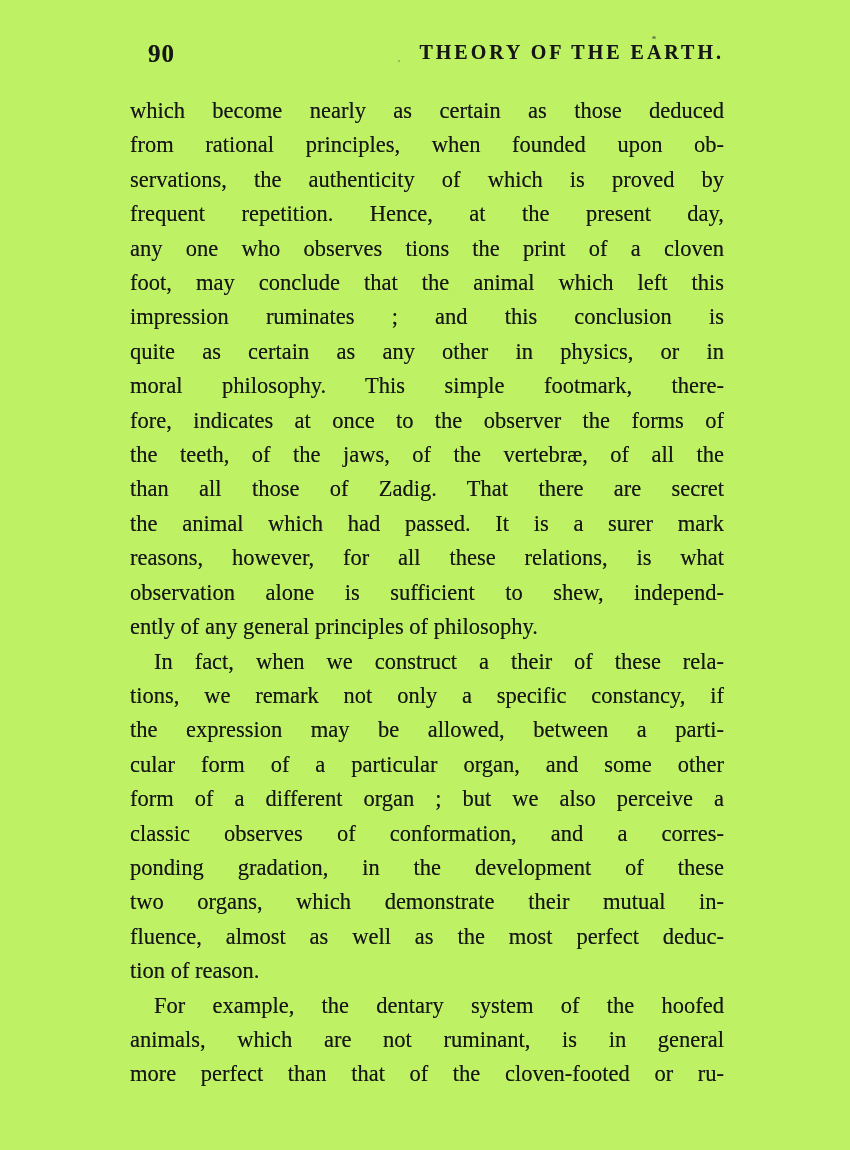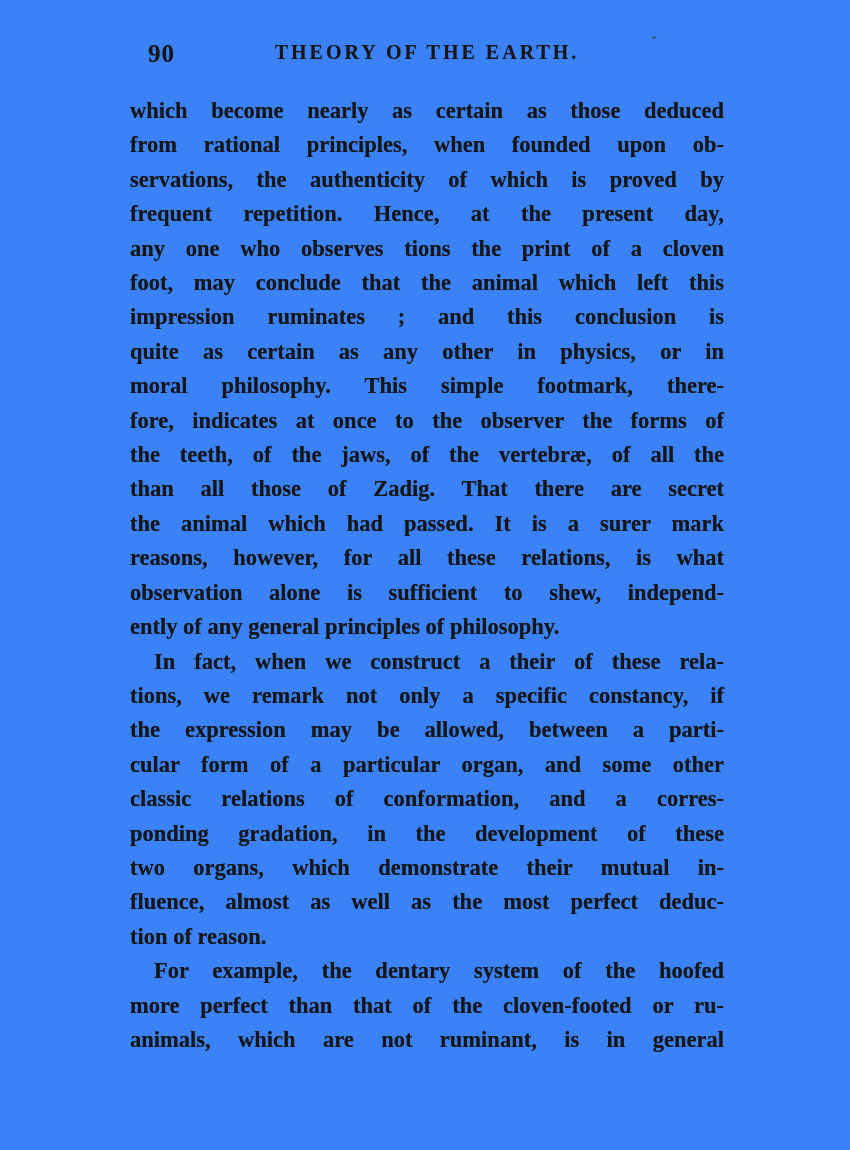--- a/index.html
+++ b/index.html
@@ -4,21 +4,21 @@
 <style>
   html, body {
     margin: 0;
     padding: 0;
     background: #ffffff;
   }
   .page {
     position: relative;
     width: 850px;
     height: 1150px;
-    background: #3b82f6;
+    background: #bef264;
     overflow: hidden;
     font-family: "Liberation Serif", "DejaVu Serif", serif;
     color: #161616;
   }
   
   .running-head {
     position: absolute;
     left: 130px;
     top: 38px;
     width: 594px;
@@ -31,42 +31,41 @@
     font-size: 25px;
     font-weight: bold;
     letter-spacing: 1px;
     text-shadow: 0 0 0.5px rgba(0,0,0,0.45);
   }
   .head-title {
     position: absolute;
     left: 0;
     right: 0;
     top: 3px;
-    text-align: center;
+    text-align: right;
     font-size: 20px;
     font-weight: bold;
     letter-spacing: 3px;
     text-shadow: 0 0 0.5px rgba(0,0,0,0.4);
     white-space: nowrap;
   }
   
   .body-text {
     position: absolute;
     left: 130px;
     top: 94px;
     width: 594px;
     font-size: 22.5px;
     line-height: 34.4px;
     text-shadow: 0 0 0.6px rgba(0,0,0,0.5);
   }
   .body-text .line {
     text-align: justify;
     text-align-last: justify;
     white-space: normal;
-    font-weight: bold;
   }
   .body-text .line.para-end {
     text-align-last: left;
   }
   .body-text .line.indent {
     text-indent: 24px;
   }
   
   .speck {
     position: absolute;
@@ -100,26 +99,27 @@
       <div class="line">the teeth, of the jaws, of the vertebræ, of all the</div>
       <div class="line">than all those of Zadig.  That there are secret</div>
       <div class="line">the animal which had passed. It is a surer mark</div>
       <div class="line">reasons, however, for all these relations, is what</div>
       <div class="line">observation alone is sufficient to shew, independ-</div>
       <div class="line para-end">ently of any general principles of philosophy.</div>
       <div class="line indent">In fact, when we construct a their of these rela-</div>
       <div class="line">tions, we remark not only a specific constancy, if</div>
       <div class="line">the expression may be allowed, between a parti-</div>
       <div class="line">cular form of a particular organ, and some other</div>
-      <div class="line">classic relations of conformation, and a corres-</div>
+      <div class="line">form of a different organ ; but we also perceive a</div>
+      <div class="line">classic observes of conformation, and a corres-</div>
       <div class="line">ponding gradation, in the development of these</div>
       <div class="line">two organs, which demonstrate their mutual in-</div>
       <div class="line">fluence, almost as well as the most perfect deduc-</div>
       <div class="line para-end">tion of reason.</div>
       <div class="line indent">For example, the dentary system of the hoofed</div>
+      <div class="line">animals, which are not ruminant, is in general</div>
       <div class="line">more perfect than that of the cloven-footed or ru-</div>
-      <div class="line">animals, which are not ruminant, is in general</div>
     </div>
 
   <div class="speck s1"></div>
   <div class="speck s2"></div>
 
 </div>
 
 </body></html>

